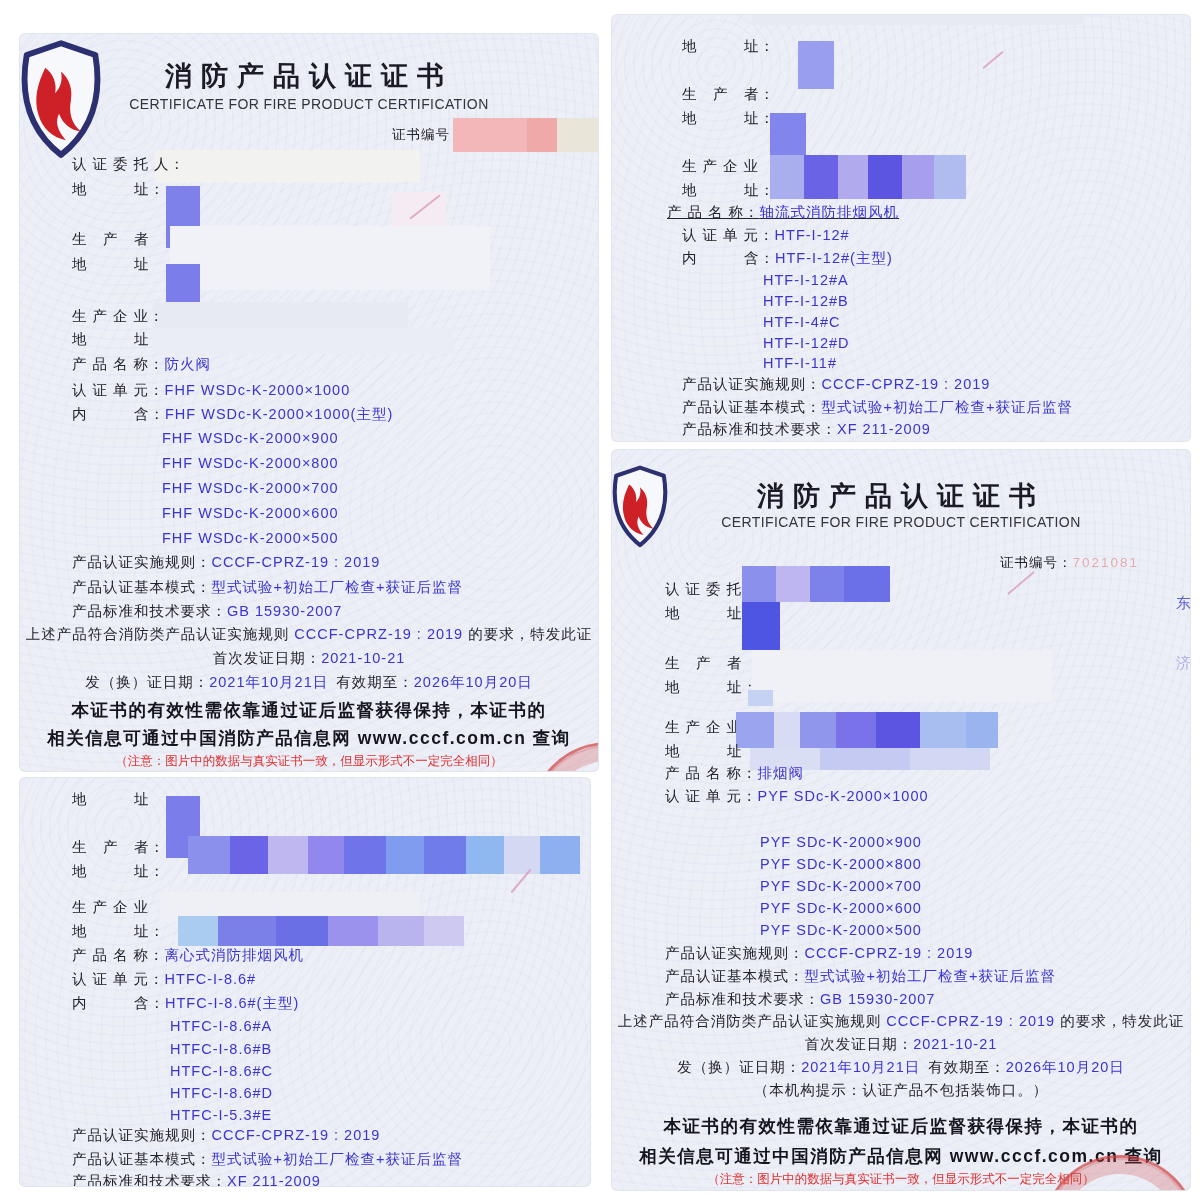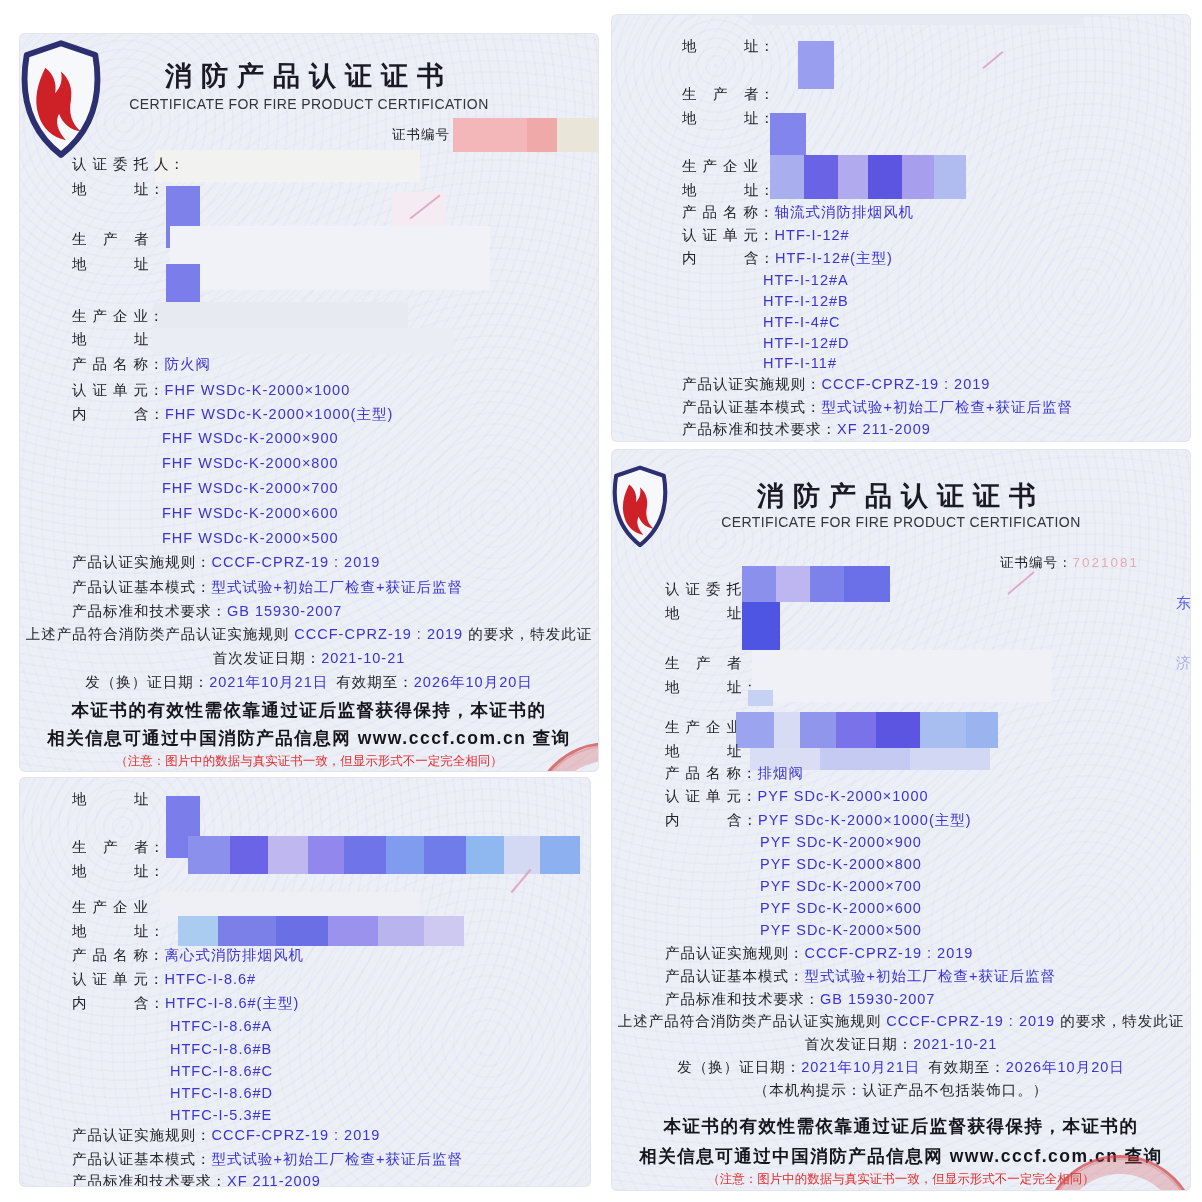--- a/index.html
+++ b/index.html
@@ -151,21 +151,21 @@
     <div class="row" style="left:70px;top:166px;"><span class="lab">地　　　址：</span></div>
     <div class="redact" style="left:158px;top:140px;height:44px;">
       <i style="width:34px;background:#a9aeee;"></i>
         <i style="width:34px;background:#6b63e6;"></i>
         <i style="width:30px;background:#b2aaee;"></i>
         <i style="width:34px;background:#5b55e2;"></i>
         <i style="width:32px;background:#a79fee;"></i>
         <i style="width:32px;background:#b0bcf0;"></i>
     </div>
 
-    <div class="row" style="left:70px;top:188px;"><span class="lab">产 品 名 称：</span><span class="val">轴流式消防排烟风机</span></div>
+    <div class="row" style="left:55px;top:188px;text-decoration:underline;"><span class="lab">产 品 名 称：</span><span class="val">轴流式消防排烟风机</span></div>
     <div class="row" style="left:70px;top:211px;"><span class="lab">认 证 单 元：</span><span class="val">HTF-I-12#</span></div>
     <div class="row" style="left:70px;top:234px;"><span class="lab">内　　　含：</span><span class="val">HTF-I-12#(主型)</span></div>
     <div class="row" style="left:151px;top:257px;"><span class="val">HTF-I-12#A</span></div>
     <div class="row" style="left:151px;top:278px;"><span class="val">HTF-I-12#B</span></div>
     <div class="row" style="left:151px;top:299px;"><span class="val">HTF-I-4#C</span></div>
     <div class="row" style="left:151px;top:320px;"><span class="val">HTF-I-12#D</span></div>
     <div class="row" style="left:151px;top:340px;"><span class="val">HTF-I-11#</span></div>
     <div class="row" style="left:70px;top:360px;"><span class="lab">产品认证实施规则：</span><span class="val">CCCF-CPRZ-19 : 2019</span></div>
     <div class="row" style="left:70px;top:383px;"><span class="lab">产品认证基本模式：</span><span class="val">型式试验+初始工厂检查+获证后监督</span></div>
     <div class="row" style="left:70px;top:405px;"><span class="lab">产品标准和技术要求：</span><span class="val">XF 211-2009</span></div>
@@ -212,21 +212,20 @@
     </div>
     <div class="row" style="left:53px;top:292px;"><span class="lab">地　　　址</span></div>
     <div class="redact" style="left:138px;top:298px;height:22px;">
       <i style="width:70px;background:#d9def4;"></i>
         <i style="width:90px;background:#c4caf1;"></i>
         <i style="width:80px;background:#d2d7f3;"></i>
     </div>
 
     <div class="row" style="left:53px;top:314px;"><span class="lab">产 品 名 称：</span><span class="val">排烟阀</span></div>
     <div class="row" style="left:53px;top:337px;"><span class="lab">认 证 单 元：</span><span class="val">PYF SDc-K-2000×1000</span></div>
-    <div class="row" style="left:53px;top:361px;"><span class="lab">内　　　含：</span><span class="val">PYF SDc-K-2000×1000(主型)</span></div>
     <div class="row" style="left:148px;top:384px;"><span class="val">PYF SDc-K-2000×900</span></div>
     <div class="row" style="left:148px;top:406px;"><span class="val">PYF SDc-K-2000×800</span></div>
     <div class="row" style="left:148px;top:428px;"><span class="val">PYF SDc-K-2000×700</span></div>
     <div class="row" style="left:148px;top:450px;"><span class="val">PYF SDc-K-2000×600</span></div>
     <div class="row" style="left:148px;top:472px;"><span class="val">PYF SDc-K-2000×500</span></div>
 
     <div class="row" style="left:53px;top:494px;"><span class="lab">产品认证实施规则：</span><span class="val">CCCF-CPRZ-19 : 2019</span></div>
     <div class="row" style="left:53px;top:517px;"><span class="lab">产品认证基本模式：</span><span class="val">型式试验+初始工厂检查+获证后监督</span></div>
     <div class="row" style="left:53px;top:540px;"><span class="lab">产品标准和技术要求：</span><span class="val">GB 15930-2007</span></div>
 

